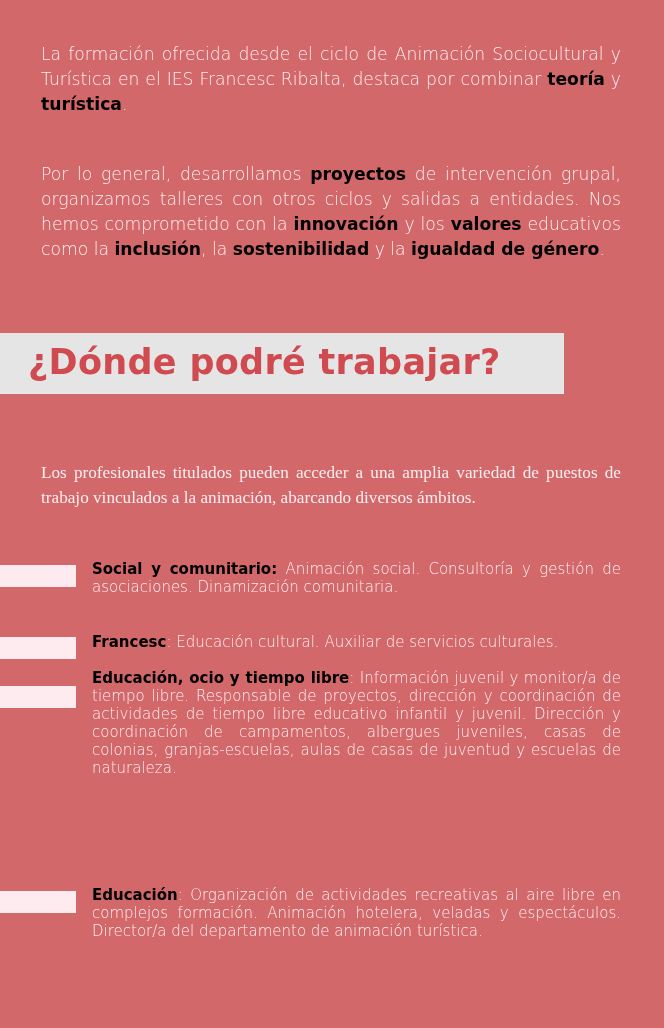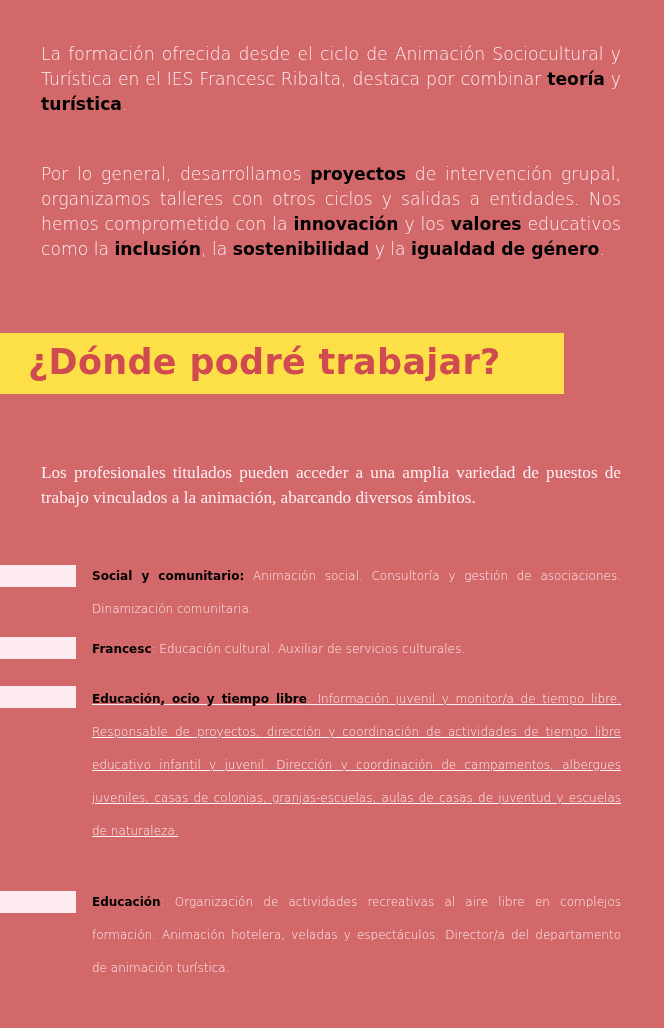--- a/index.html
+++ b/index.html
@@ -32,21 +32,21 @@
     #p1 { top: 42px; }
     #p2 { top: 150px; margin-top: 12px; }
     #p3 { top: 460px; font-family: Liberation Serif, serif; }
 
     .heading-banner {
       position: absolute;
       left: 0;
       top: 333px;
       width: 564px;
       height: 61px;
-      background: #fde047;
+      background: #e5e5e5;
     }
     .heading-text {
       position: absolute;
       left: 28px;
       top: 6px;
       font-size: 35px;
       font-weight: 700;
       color: #d04b50;
       line-height: 46px;
       white-space: nowrap;
@@ -57,32 +57,32 @@
       position: absolute;
       left: 0;
       width: 76px;
       height: 22px;
       background: #fdebef;
     }
     .item {
       position: absolute;
       left: 92px;
       width: 529px;
-      font-size: 12px;
-      line-height: 33px;
+      font-size: 15px;
+      line-height: 18px;
       text-align: justify;
       font-weight: 300;
     }
     #bar0 { top: 565px; }
     #bar1 { top: 637px; }
     #bar2 { top: 686px; }
     #bar3 { top: 891px; }
     #item0 { top: 560px; }
     #item1 { top: 633px; }
-    #item2 { top: 683px; text-decoration: underline; }
+    #item2 { top: 669px; }
     #item3 { top: 886px; }
   </style>
 </head>
 <body>
 
 <div class="para" id="p1"><span>La formación ofrecida desde el ciclo de Animación Sociocultural y Turística en el IES Francesc Ribalta, destaca por combinar </span><b>teoría</b><span> y </span><b>turística</b><span>.</span></div>
 
 <div class="para" id="p2"><span>Por lo general, desarrollamos </span><b>proyectos</b><span> de intervención grupal, organizamos talleres con otros ciclos y salidas a entidades. Nos hemos comprometido con la </span><b>innovación</b><span> y los </span><b>valores</b><span> educativos como la </span><b>inclusión</b><span>, la </span><b>sostenibilidad</b><span> y la </span><b>igualdad de género</b><span>.</span></div>
 
 <div class="heading-banner">

